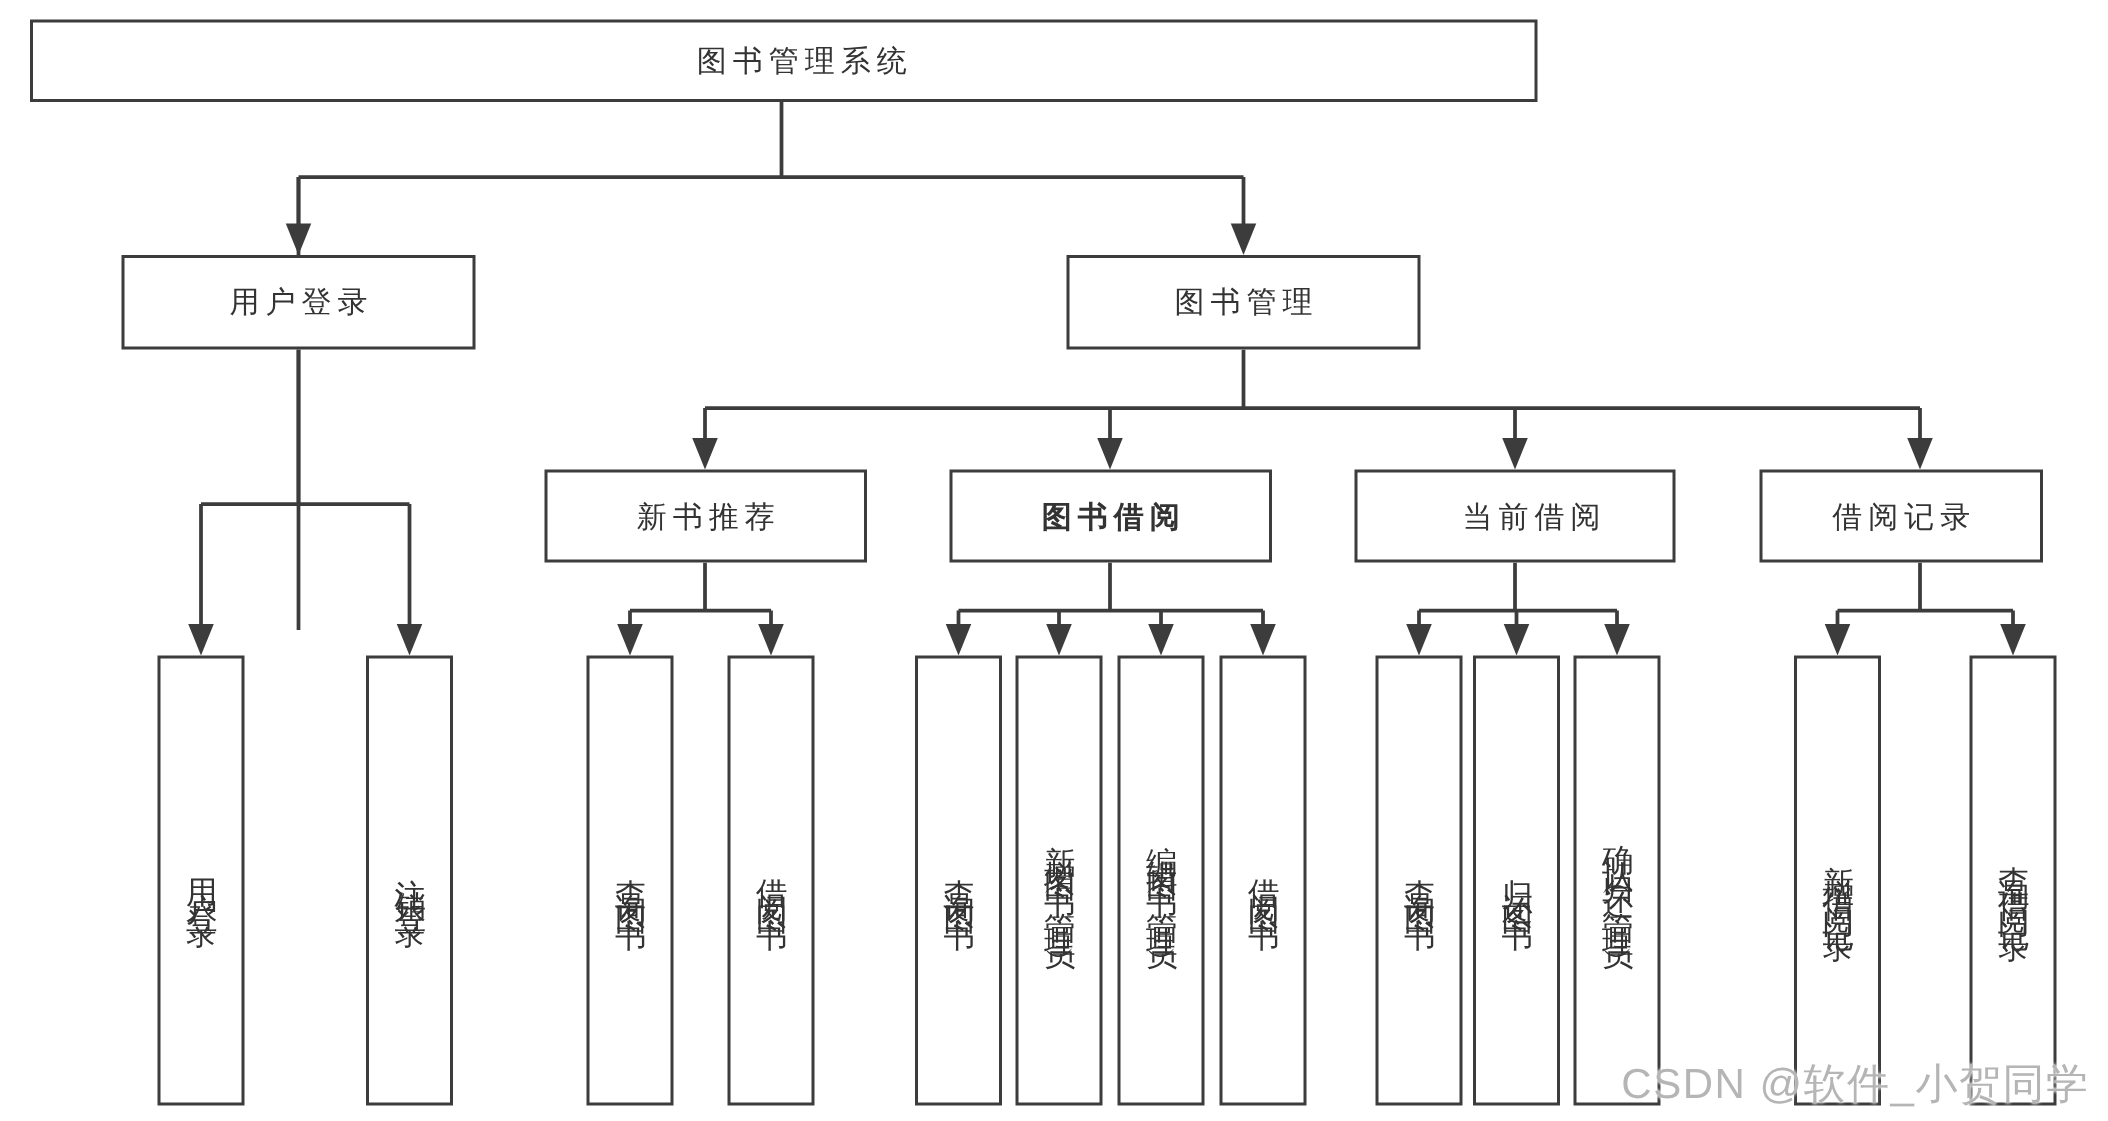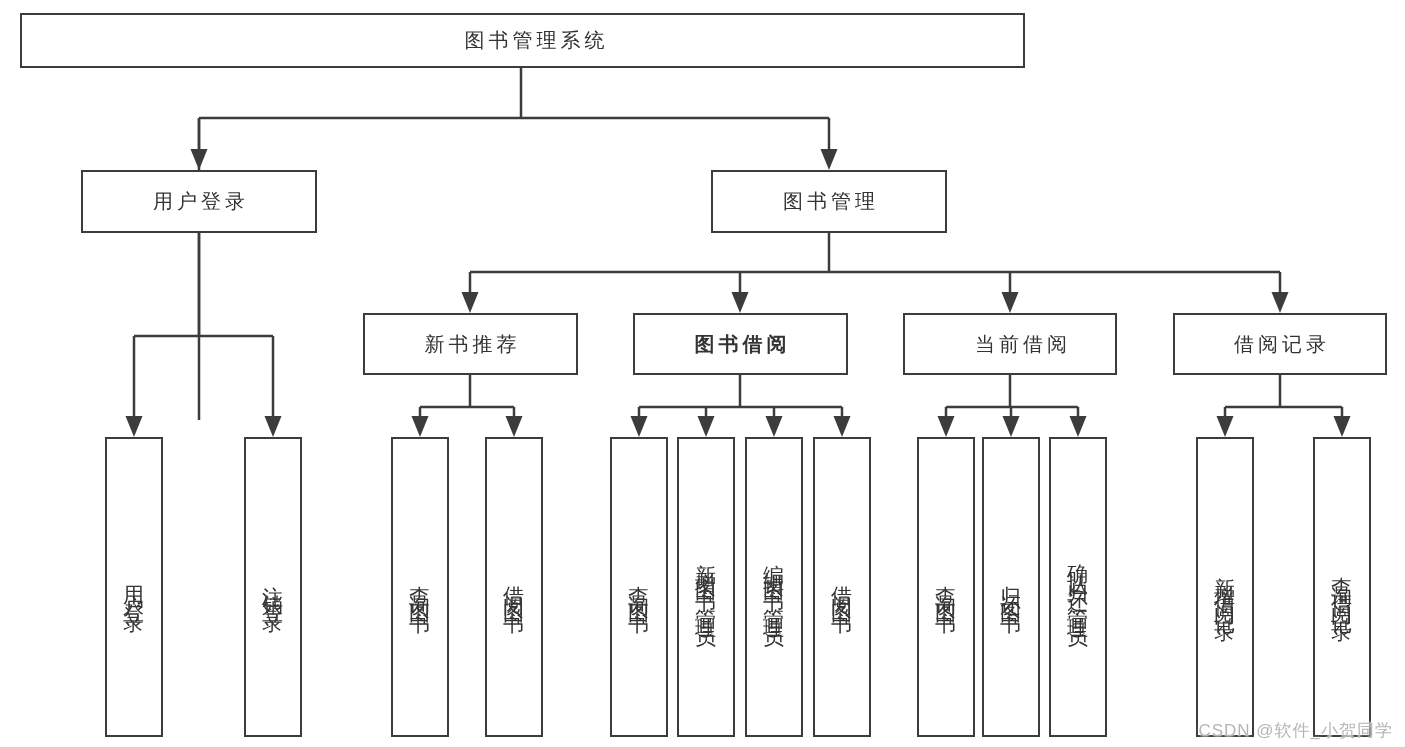--- a/index.html
+++ b/index.html
@@ -44,31 +44,31 @@
     color:var(--text);
     line-height:1;
   }
   
   .root-box{left:20px;top:13px;width:1005px;height:55px;padding-left:24px;}
   .login-box{left:81px;top:170px;width:236px;height:63px;}
   .mgmt-box{left:711px;top:170px;width:236px;height:63px;}
   .g0-box{left:363px;top:313px;width:215px;height:62px;}
   .g1-box{left:633px;top:313px;width:215px;height:62px;font-weight:bold;}
   .g2-box{left:903px;top:313px;width:214px;height:62px;padding-left:22px;}
-  .g3-box{left:1173px;top:313px;width:214px;height:62px;}
+  .g3-box{left:1173px;top:313px;width:189px;height:62px;}
   .leaf{top:437px;width:58px;height:300px;}
   .l-login{left:105px;}  .l-logout{left:244px;}
   .l-g0a{left:391px;}    .l-g0b{left:485px;}
   .l-g1a{left:610px;}    .l-g1b{left:677px;} .l-g1c{left:745px;} .l-g1d{left:813px;}
   .l-g2a{left:917px;}    .l-g2b{left:982px;} .l-g2c{left:1049px;}
   .l-g3a{left:1196px;}   .l-g3b{left:1313px;}
   .watermark{
     position:absolute;
     right:12px;bottom:5px;
-    font-size:17px;
+    font-size:28px;
     color:var(--watermark);
     text-shadow:0 0 3px #ffffff,0 0 2px #ffffff;
     letter-spacing:1px;
     z-index:3;
     white-space:nowrap;
   }
 </style>
 </head>
 <body>
 

